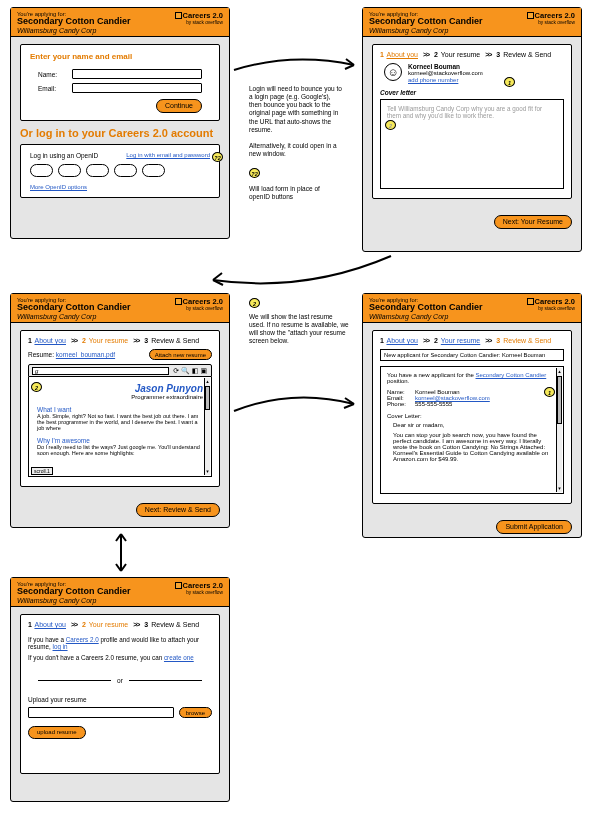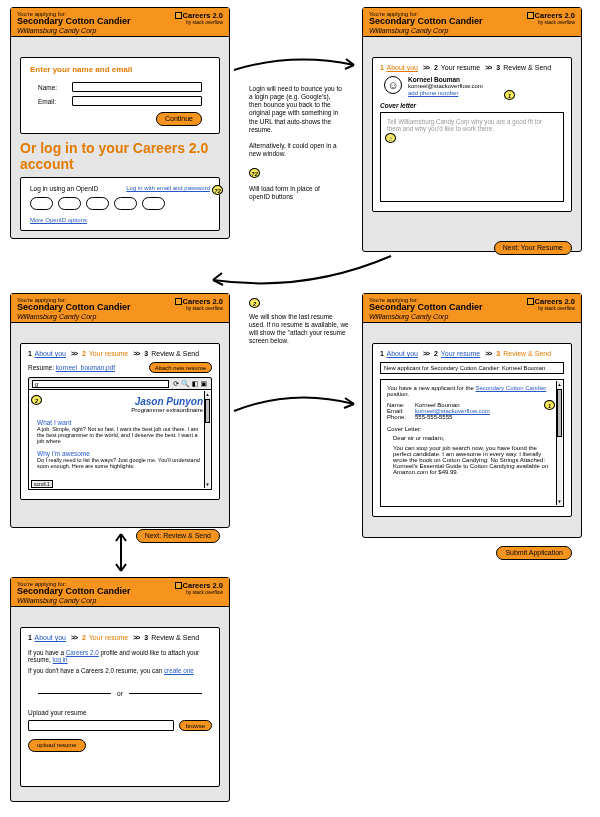--- a/index.html
+++ b/index.html
@@ -26,41 +26,41 @@
     position: relative;
   }
   .header .applying { font-size: 5.8px; }
   .header .title { font-weight: bold; font-size: 9px; line-height: 1.05; }
   .header .company { font-style: italic; font-size: 7px; margin-top: 1px; }
   .header .logo {
     position: absolute; right: 6px; top: 3px; text-align: right;
     font-size: 7.5px; font-weight: bold; color: #000;
   }
   .header .logo .by { font-size: 4.8px; font-weight: normal; display: block; }
-  .content { padding: 20px 9px; }
+  .content { padding: 7px 9px; }
   .panel {
     background: #fff; border: 1.5px solid #000; border-radius: 2px;
     padding: 7px 9px; margin-bottom: 6px;
   }
   .panel-pad { padding: 5px 7px 9px 7px; }
   .steps { margin: 1px 0 5px 0; font-size: 7px; }
   .steps .num { font-weight: bold; padding-right: 1px; }
   .steps .sep { font-weight: bold; letter-spacing: -1px; padding: 0 3px; }
   .link { color: #2358c5; text-decoration: underline; cursor: pointer; }
   .row { display: flex; align-items: center; margin: 4px 0; }
   .label { width: 34px; }
   .input {
     flex: 1; height: 10px; border: 1px solid #000; background: #fff; border-radius: 1px;
   }
   .btn {
     display: inline-block; background: #f7941d; border: 1.5px solid #000;
     border-radius: 8px; padding: 2px 8px 2.5px; font-size: 7px; cursor: pointer;
   }
   .heading-or {
-    color: #e37b00; font-weight: bold; font-size: 14px; margin-bottom: 5px;
+    color: #e37b00; font-weight: bold; font-size: 11px; margin-bottom: 5px;
   }
   .openid-row { display: flex; gap: 5px; margin: 5px 0 6px 0; }
   .openid-btn {
     width: 23px; height: 13px; border: 1.5px solid #000; border-radius: 7px; background: #fff; cursor: pointer;
   }
   .annot {
     position: absolute; background: #f6e95a; border: 1.5px solid #000;
     border-radius: 50%; width: 13px; height: 11px; text-align: center;
     font-size: 6px; font-weight: bold; line-height: 11px;
     font-style: italic;

